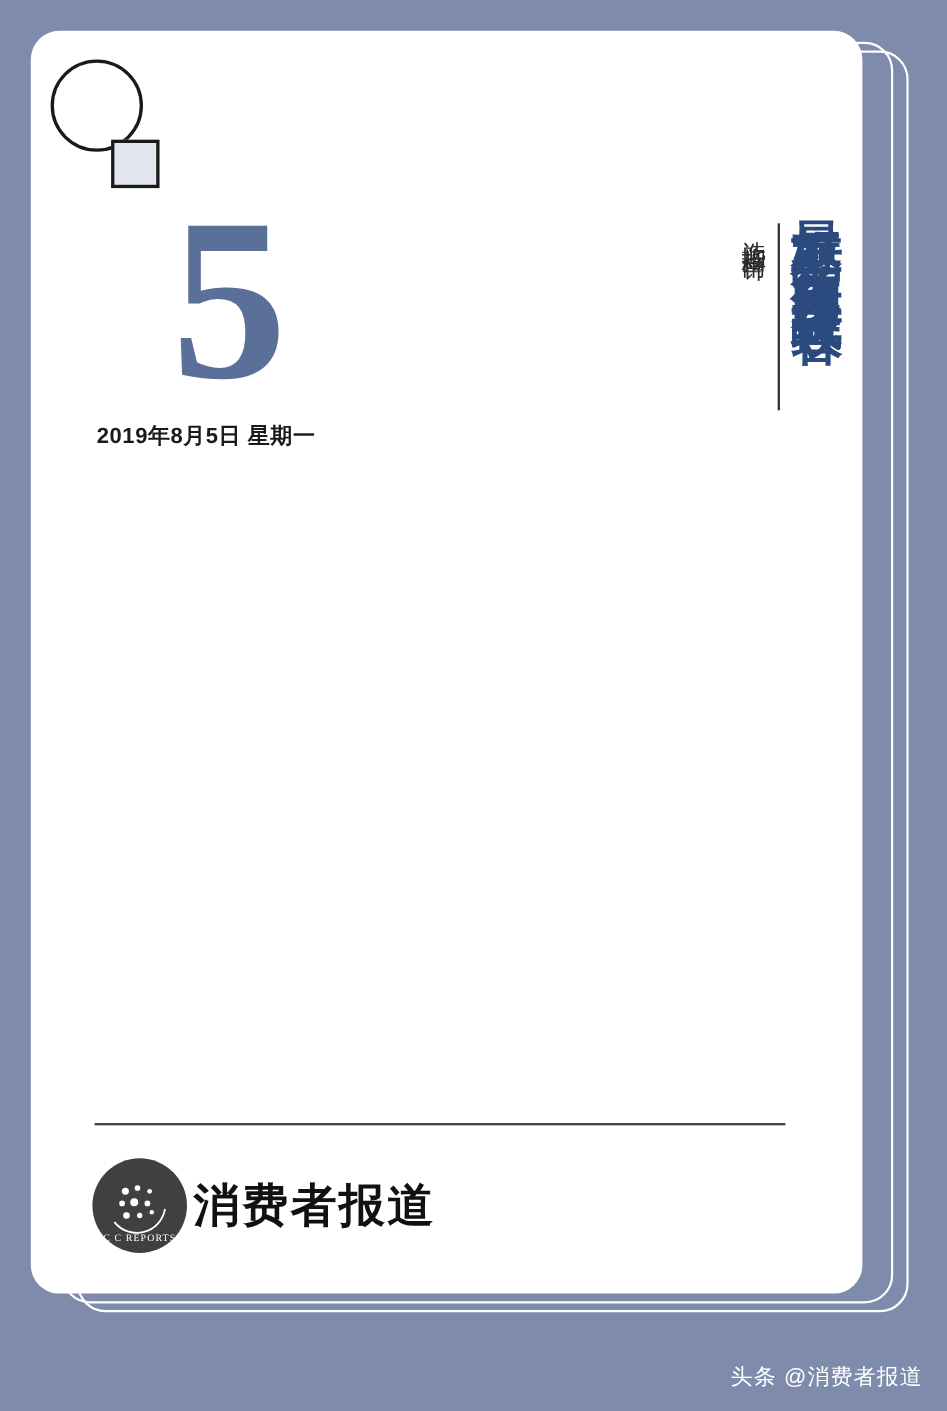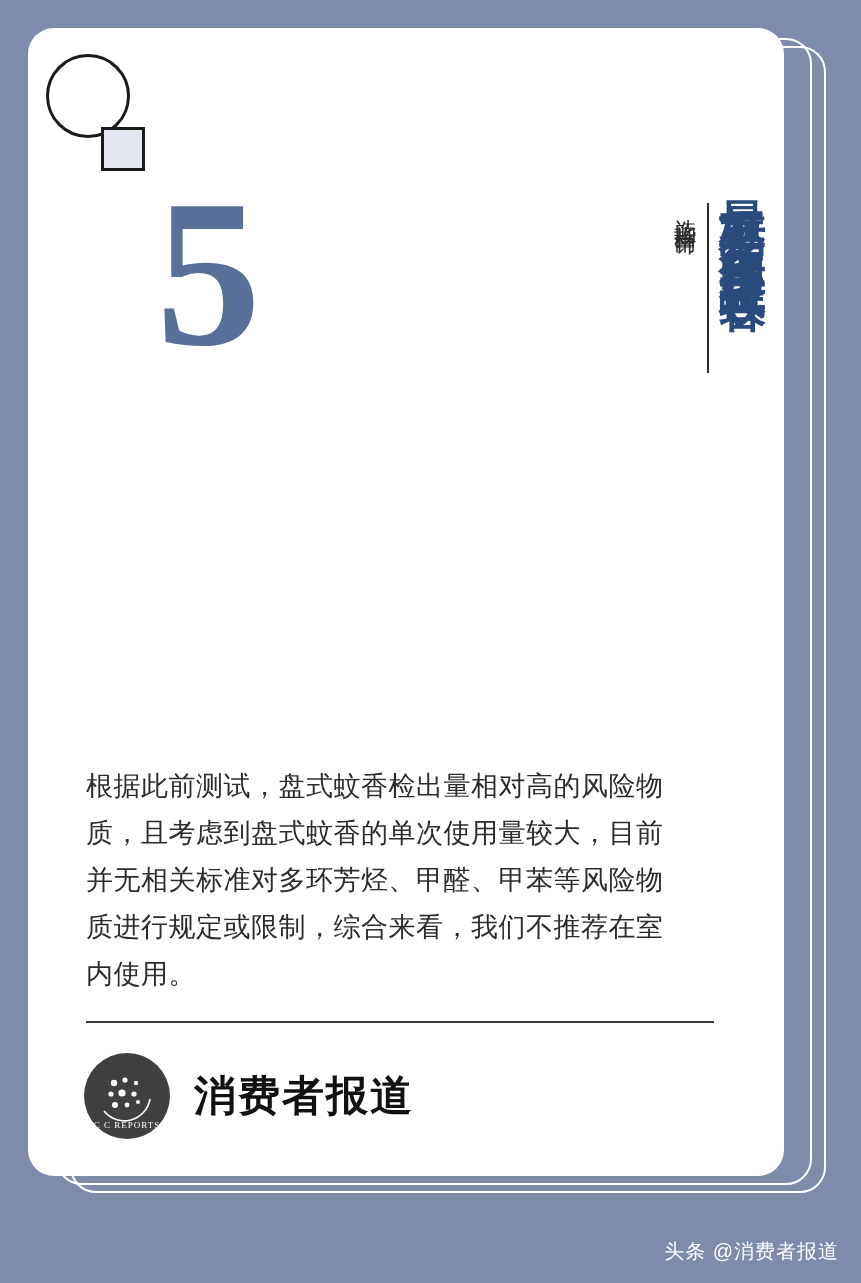--- a/index.html
+++ b/index.html
@@ -190,21 +190,21 @@
     bottom: 9px;
     left: 0;
     width: 86px;
     text-align: center;
     color: #ffffff;
     font-size: 9px;
     letter-spacing: 1px;
     font-family: "Liberation Serif", serif;
   }
   .footer-name {
-    margin-left: 24px;
+    margin-left: 6px;
     font-size: 42px;
     font-weight: bold;
     color: #111111;
     letter-spacing: 2px;
     font-family: "Liberation Serif", serif;
   }
 
   
   .watermark {
     position: absolute;
@@ -224,30 +224,30 @@
   <div class="card-shadow card-shadow-1"></div>
   <div class="card-shadow card-shadow-2"></div>
 </div>
 
 <div class="card">
 
   <div class="corner-circle"></div>
   <div class="corner-square"></div>
 
   <div class="big-number">5</div>
+  <div class="date-line">2019年8月5日 星期一</div>
 
   <div class="vertical-block">
     <div class="v-subtitle-wrap">
       <div class="v-subtitle">选购指南针</div>
       <div class="v-divider"></div>
     </div>
     <div class="v-title">最好不要在室内使用盘式蚊香</div>
   </div>
 
-  <div class="body-text">根据此前测试，盘式蚊香检出量相对高的风险物质，且考虑到盘式蚊香的单次使用量较大，目前并无相关标准对多环芳烃、甲醛、甲苯等风险物质进行规定或限制，综合来看，我们不推荐在室内使用。</div>
 
   <div class="footer-divider"></div>
 
   <div class="footer">
     <div class="logo-mark">
       <svg class="dots" viewBox="0 0 86 86">
         <circle cx="30" cy="30" r="3.2" fill="#ffffff"></circle>
         <circle cx="41" cy="27" r="2.6" fill="#ffffff"></circle>
         <circle cx="52" cy="30" r="2.2" fill="#ffffff"></circle>
         <circle cx="27" cy="41" r="2.6" fill="#ffffff"></circle>

